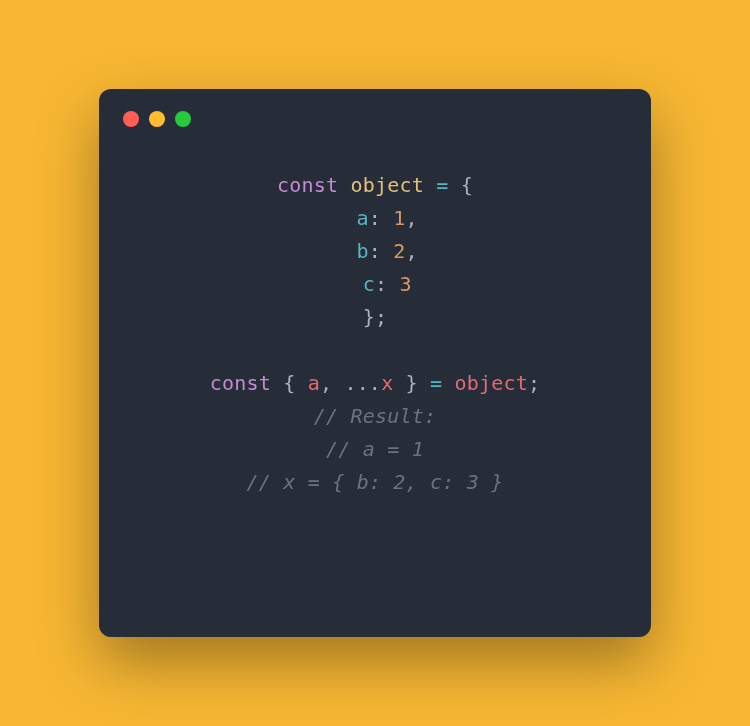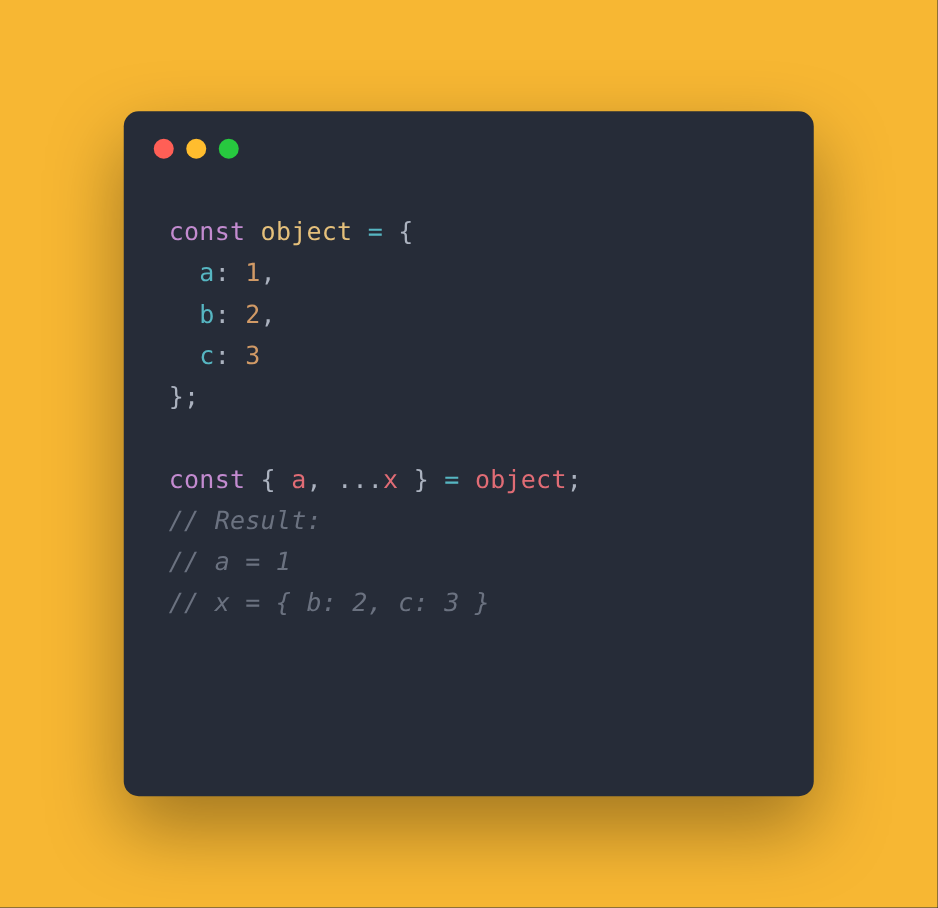--- a/index.html
+++ b/index.html
@@ -36,20 +36,21 @@
     }
     .dot.red { background: #ff5f56; }
     .dot.yellow { background: #ffbd2e; }
     .dot.green { background: #27c93f; }
     .code {
       padding: 42px 36px 0 36px;
       font-size: 20px;
       line-height: 1.65;
       white-space: pre;
       letter-spacing: 0.2px;
+      text-align: center;
     }
     .kw { color: #c38bd0; }
     .ident { color: #e5c07b; }
     .op { color: #56b6c2; }
     .punct { color: #abb2bf; }
     .prop { color: #56b6c2; }
     .num { color: #d19a66; }
     .var { color: #e06c75; }
     .comment { color: #6b7280; font-style: italic; }
     .plain { color: #abb2bf; }

